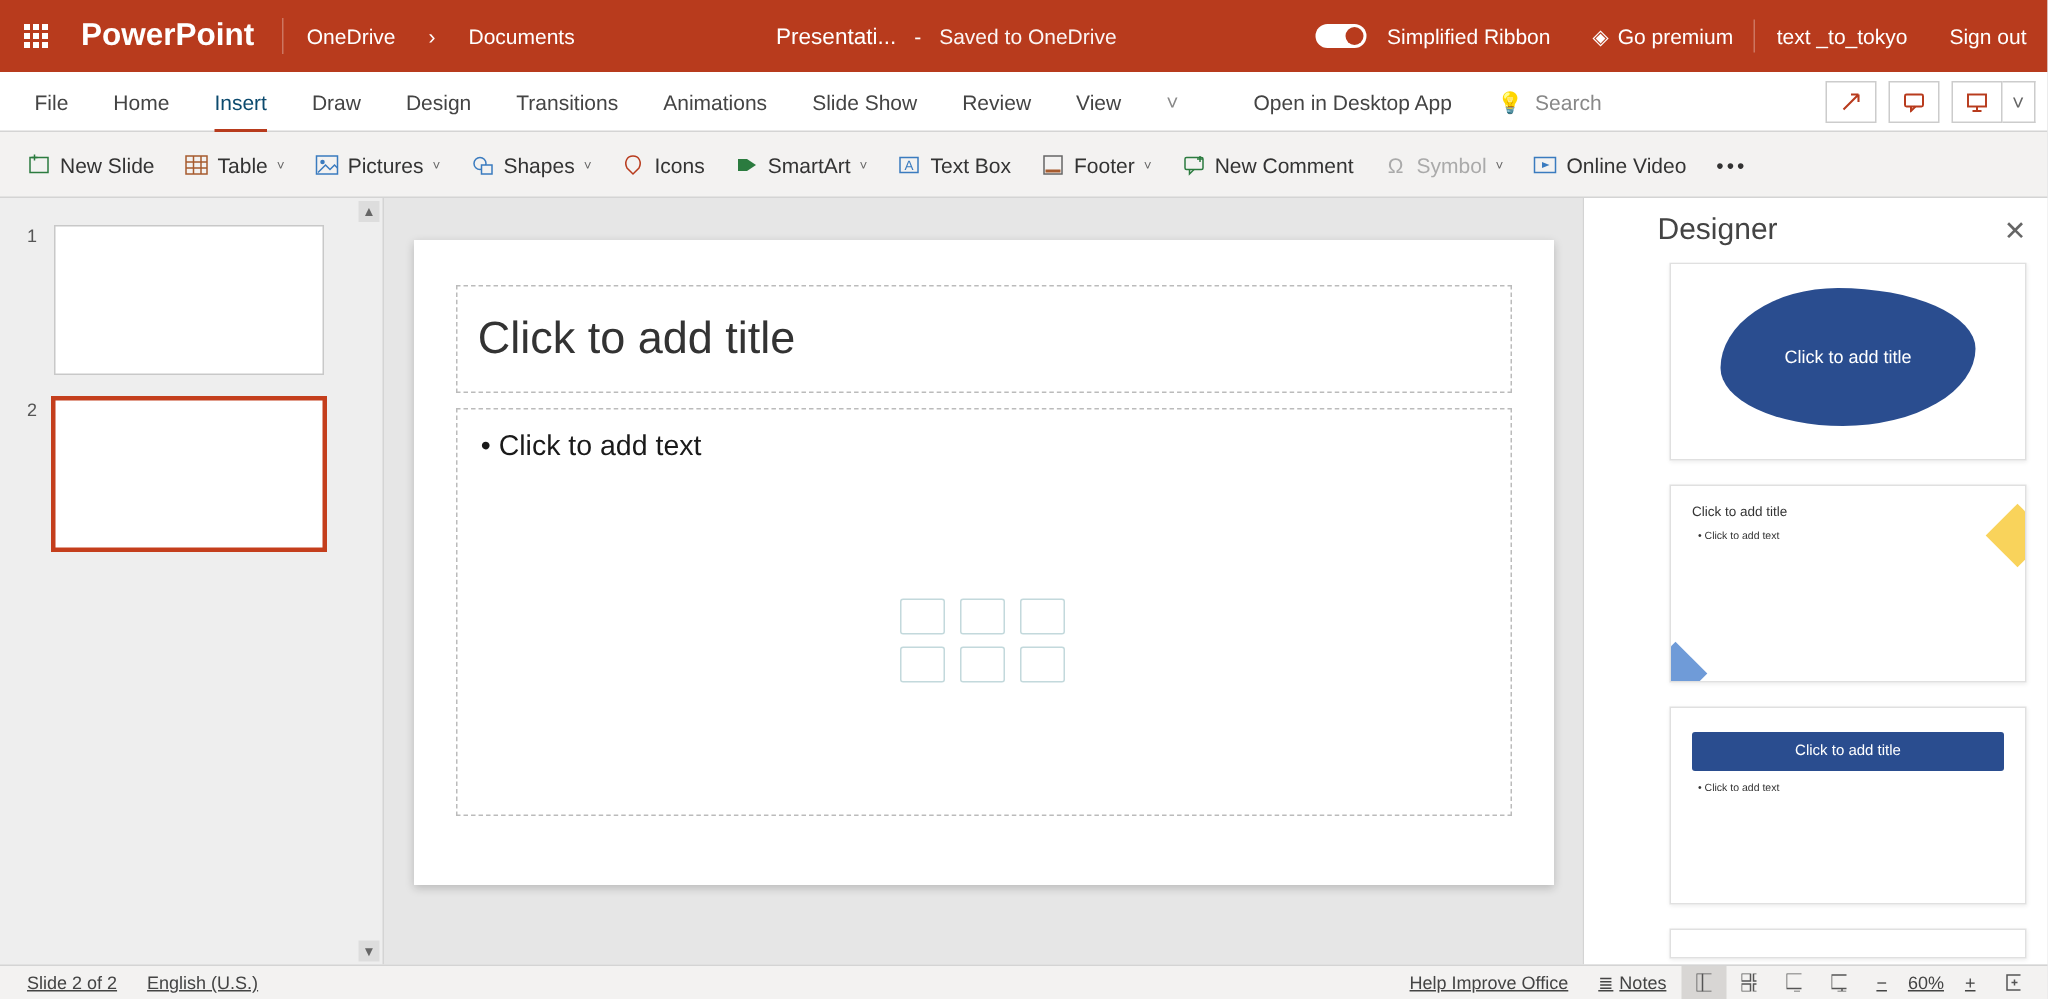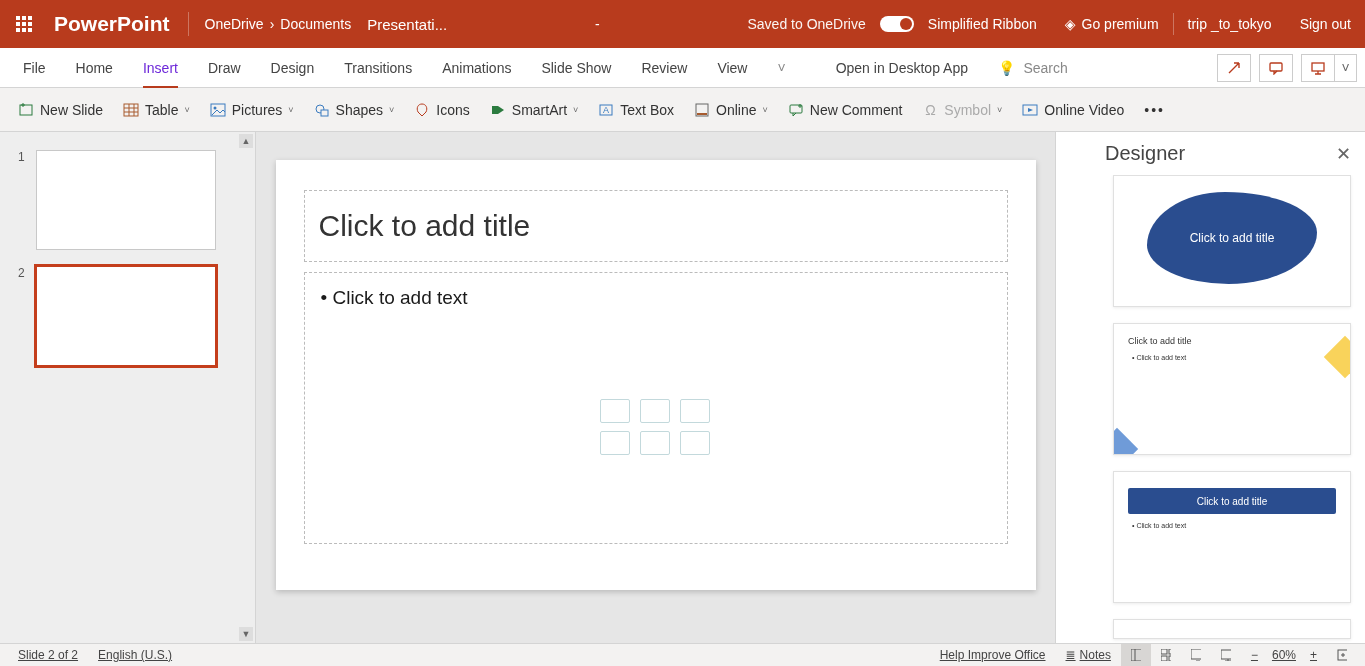--- a/index.html
+++ b/index.html
@@ -3,32 +3,32 @@
 <meta charset="utf-8">
 <style>
 * { margin: 0; padding: 0; box-sizing: border-box; font-family: "Segoe UI", Arial, sans-serif; }
 html, body { width: 1365px; height: 666px; overflow: hidden; background: #e6e6e6; }
 
 .titlebar { height: 48px; background: #b83b1d; color: #fff; display: flex; align-items: center; font-size: 14px; }
 .waffle { width: 48px; height: 48px; display: flex; align-items: center; justify-content: center; }
 .waffle-grid { width: 16px; height: 16px; display: grid; grid-template-columns: repeat(3,4px); grid-template-rows: repeat(3,4px); gap: 2px; }
 .waffle-grid span { background: #fff; }
 .app-name { font-size: 21px; font-weight: 600; padding: 0 18px 0 6px; border-right: 1px solid rgba(255,255,255,0.3); }
-.breadcrumb { padding: 0 16px; display: flex; gap: 6px; }
-.titlecenter { flex: 1; display: flex; justify-content: space-between; align-items: center; gap: 0; }
+.breadcrumb { padding: 0 16px; display: flex; gap: 22px; }
+.titlecenter { flex: 1; display: flex; justify-content: center; align-items: center; gap: 12px; }
 .doc-title { font-size: 15px; max-width: 90px; overflow: hidden; text-overflow: ellipsis; white-space: nowrap; }
 .saved { font-size: 14px; opacity: .95; }
 .toggle { width: 34px; height: 16px; background: #fff; border-radius: 8px; position: relative; margin-right: 8px; }
 .toggle::after { content: ""; position: absolute; width: 12px; height: 12px; background: #b83b1d; border-radius: 50%; right: 2px; top: 2px; }
 .spaced { padding: 0 14px; display: flex; align-items: center; gap: 6px; cursor: pointer; }
 .vsep { width: 1px; height: 22px; background: rgba(255,255,255,0.3); }
 
 .tabbar { height: 40px; background: #fff; border-bottom: 1px solid #d4d4d4; display: flex; align-items: center; font-size: 14px; color: #444; padding: 16px 8px; }
 .tab { padding: 0 15px; height: 40px; display: flex; align-items: center; cursor: pointer; }
-.tab.active { color: #6d28d9; position: relative; }
+.tab.active { color: #0c4a6e; position: relative; }
 .tab.active::after { content: ""; position: absolute; left: 15px; right: 15px; bottom: 0; height: 2px; background: #b83b1d; }
 .tabbar-right { margin-left: auto; display: flex; align-items: center; gap: 8px; }
 .tabbar-right .ibtn { width: 34px; height: 28px; border: 1px solid #ccc; display: flex; align-items: center; justify-content: center; color: #b83b1d; cursor: pointer; }
 .split { display:flex; }
 .split .ibtn:last-child{width:22px;border-left:none;color:#666;}
 
 .toolbar { height: 44px; background: #f3f2f1; border-bottom: 1px solid #d4d4d4; display: flex; align-items: center; gap: 4px; padding: 18px 10px; font-size: 14px; color: #333; }
 .tb { display: flex; align-items: center; gap: 6px; padding: 4px 8px; cursor: pointer; border-radius: 2px; }
 .tb .chev { font-size: 9px; color: #666; }
 .tb.disabled { color: #aaa; }
@@ -102,21 +102,21 @@
   </div>
   <div class="spaced">
     <div class="toggle"></div>
     <span>Simplified Ribbon</span>
   </div>
   <div class="spaced">
     <span>◈</span>
     <span>Go premium</span>
   </div>
   <div class="vsep"></div>
-  <div class="spaced">trip _to_tokyo</div>
+  <div class="spaced">text _to_tokyo</div>
   <div class="spaced">Sign out</div>
 </div>
 
 <div class="tabbar">
   <div class="tab">File</div>
   <div class="tab">Home</div>
   <div class="tab active">Insert</div>
   <div class="tab">Draw</div>
   <div class="tab">Design</div>
   <div class="tab">Transitions</div>
@@ -221,21 +221,21 @@
       </span>
     <span>Text Box</span>
   </div>
   <div class="tb">
     <span class="icon16">
         <svg width="16" height="16">
           <rect x="2" y="2" width="12" height="12" stroke="#666" fill="none"></rect>
           <rect x="3" y="11" width="10" height="2" fill="#a75b2e"></rect>
         </svg>
       </span>
-    <span>Online</span>
+    <span>Footer</span>
     <span class="chev">˅</span>
   </div>
   <div class="tb">
     <span class="icon16">
         <svg width="16" height="16">
           <rect x="2" y="3" width="12" height="8" rx="1" stroke="#2b7b3f" fill="none"></rect>
           <path d="M5 11 L5 14 L8 11" stroke="#2b7b3f" fill="none"></path>
           <path d="M12 2 L12 6 M10 4 L14 4" stroke="#2b7b3f"></path>
         </svg>
       </span>

